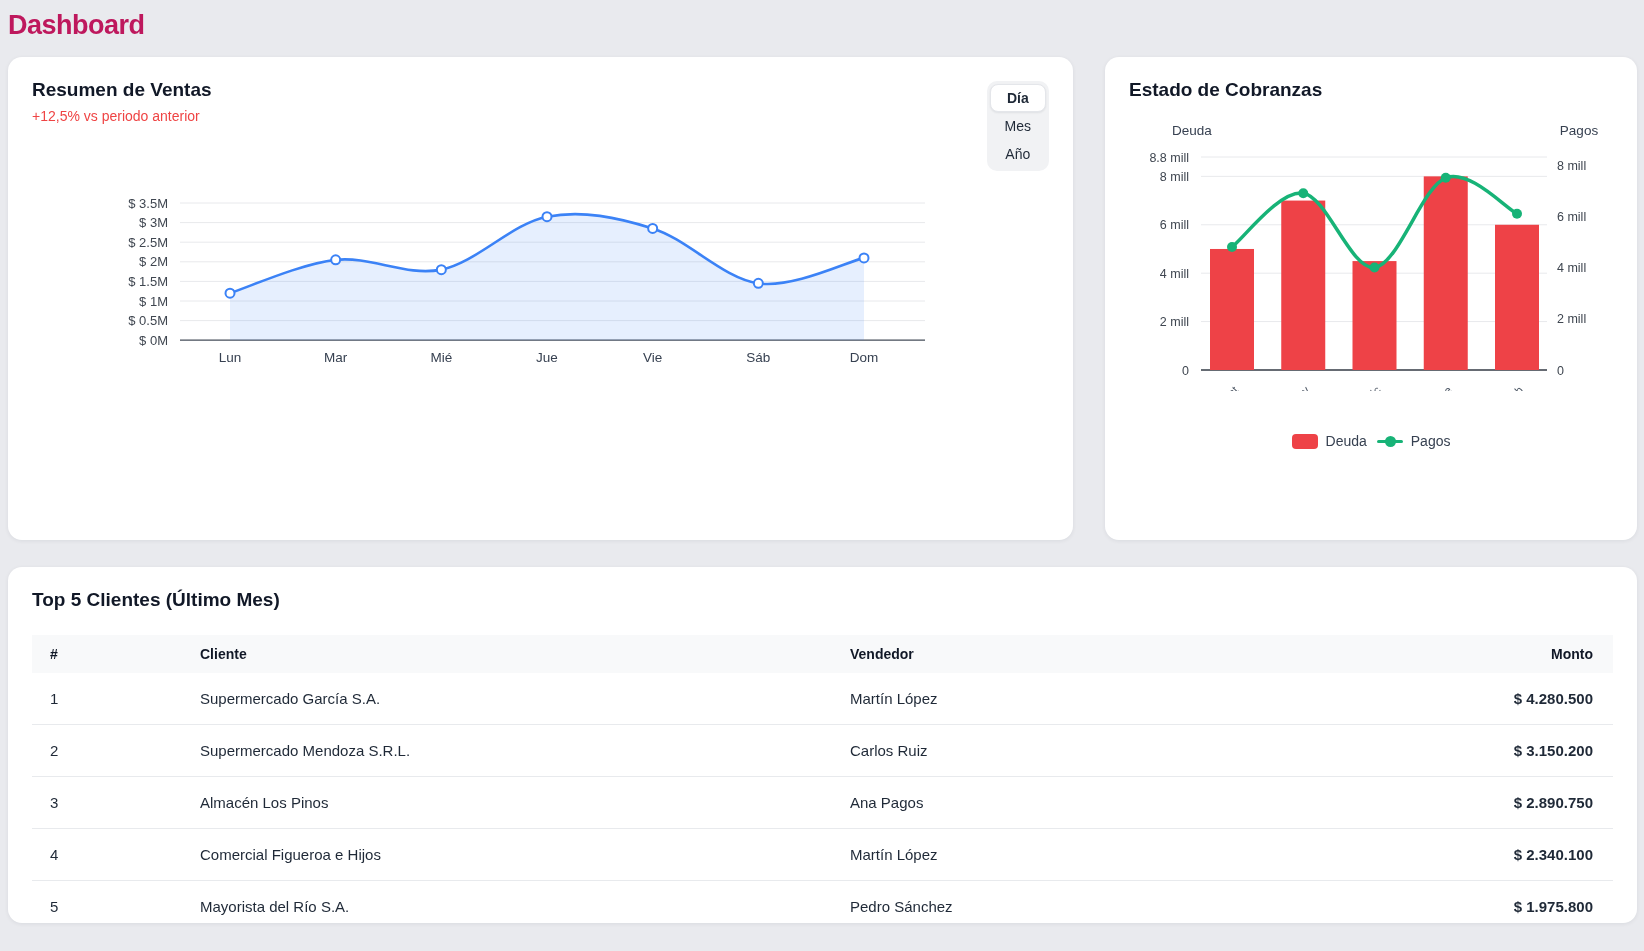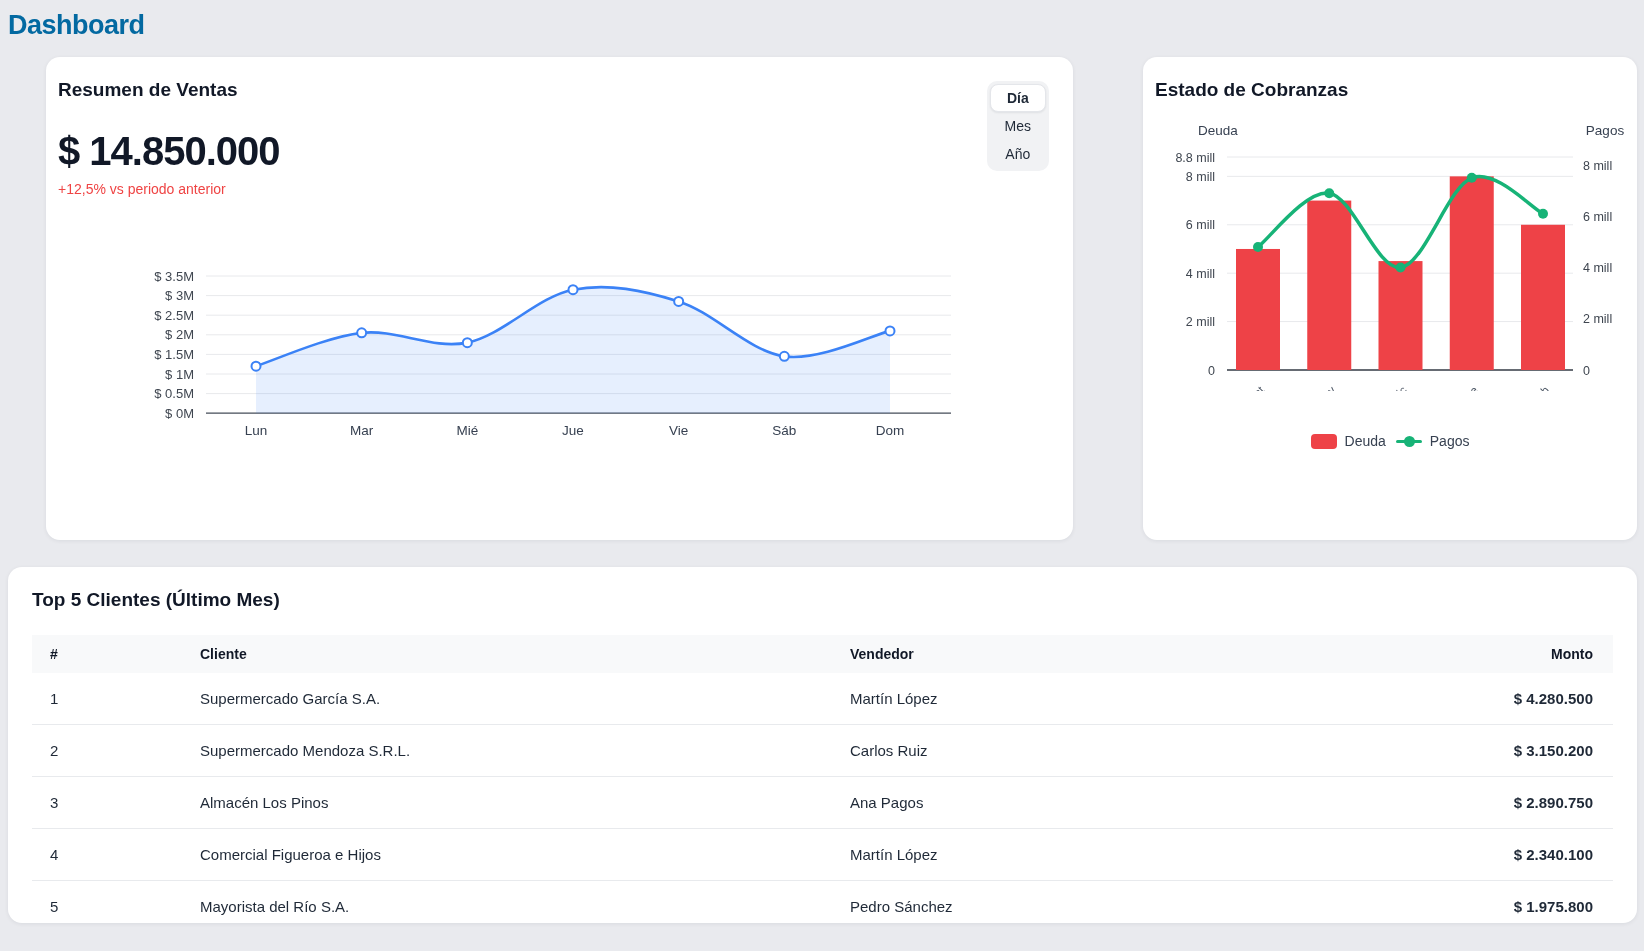--- a/index.html
+++ b/index.html
@@ -4,32 +4,32 @@
 <style>
   * { margin:0; padding:0; box-sizing:border-box; }
   html,body { width:1644px; height:951px; overflow:hidden; }
   body {
     background:#e9eaee;
     font-family:"Liberation Sans", sans-serif;
     color:#111827;
   }
   .page { padding:8px 7px 0 8px; }
   h1.page-title {
-    font-size:27px; font-weight:bold; color:#0369a1;
+    font-size:27px; font-weight:bold; color:#be185d;
     margin:2px 0 16px 0; letter-spacing:-0.5px;
   }
   .row-top {
     display:grid; grid-template-columns:1065px 532px; gap:32px;
   }
   .card {
     background:#ffffff; border-radius:14px;
     box-shadow:0 1px 4px rgba(15,23,42,0.07);
     position:relative;
   }
-  .card-sales, .card-cobranzas { height:483px; padding:22px 12px;margin-left:38px; }
+  .card-sales, .card-cobranzas { height:483px; padding:22px 24px; }
   .card-title { font-size:19px; font-weight:bold; color:#111827; }
 
   
   .segmented {
     position:absolute; top:24px; right:24px;
     display:flex; background:#f1f2f4; border-radius:10px; padding:3px;flex-direction:column;
   }
   .segmented button {
     font-family:inherit; font-size:14px; color:#1f2937;
     border:none; background:transparent; padding:6px 15px;
@@ -86,21 +86,20 @@
 
   <div class="row-top">
 
     <div class="card card-sales">
       <div class="card-title">Resumen de Ventas</div>
       <div class="segmented" id="period-tabs">
           <button class="selected">Día</button>
           <button class="">Mes</button>
           <button class="">Año</button>
         </div>
-      <div class="sales-total">$ 14.850.000</div>
       <div class="sales-delta" id="sales-delta" style="color: #ef4444;">+12,5% vs periodo anterior</div>
       <div class="sales-chart-wrap">
         <svg id="sales-chart" width="940" height="176">
             <line x1="148" y1="7" x2="893" y2="7" stroke="#e8e9ec" stroke-width="1"></line>
             <text x="136" y="11.5" text-anchor="end" font-size="13" fill="#3f4650">$ 3.5M</text>
             <line x1="148" y1="26.599999999999998" x2="893" y2="26.599999999999998" stroke="#e8e9ec" stroke-width="1"></line>
             <text x="136" y="31.099999999999998" text-anchor="end" font-size="13" fill="#3f4650">$ 3M</text>
             <line x1="148" y1="46.199999999999996" x2="893" y2="46.199999999999996" stroke="#e8e9ec" stroke-width="1"></line>
             <text x="136" y="50.699999999999996" text-anchor="end" font-size="13" fill="#3f4650">$ 2.5M</text>
             <line x1="148" y1="65.79999999999998" x2="893" y2="65.79999999999998" stroke="#e8e9ec" stroke-width="1"></line>

